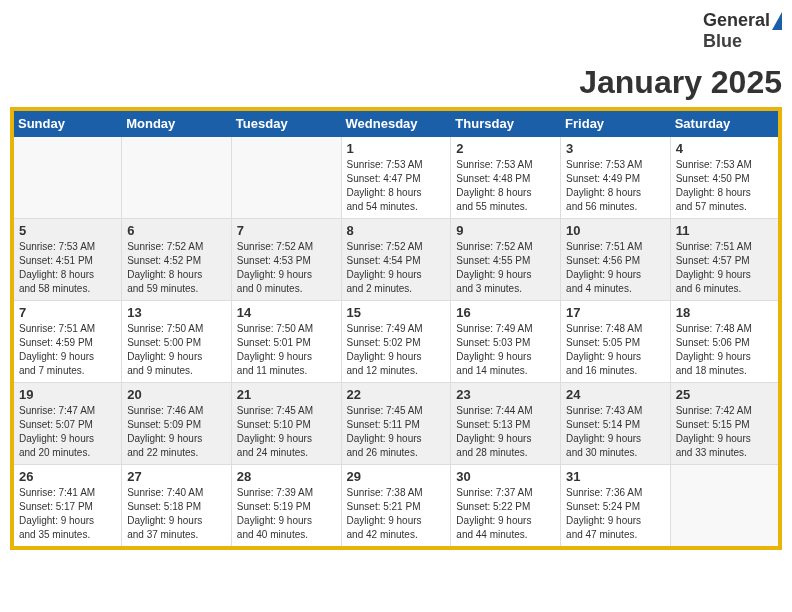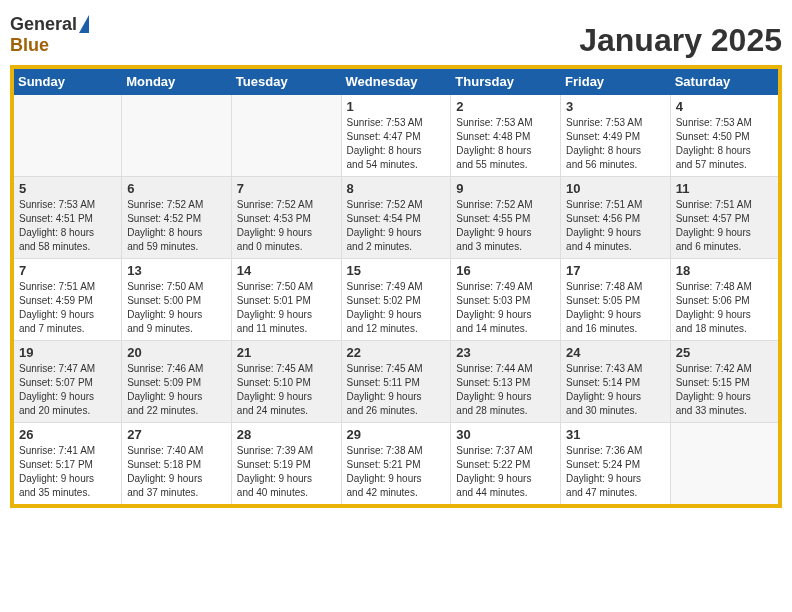--- a/index.html
+++ b/index.html
@@ -5,42 +5,43 @@
     * { box-sizing: border-box; margin: 0; padding: 0; }
     body {
       font-family: Arial, sans-serif;
       background: #fff;
       width: 792px;
       min-height: 612px;
       padding: 10px;
     }
     .header {
       display: flex;
-      align-items: center;
+      align-items: flex-end;
       justify-content: space-between;
       margin-bottom: 6px;
+      flex-direction: column;
     }
     .logo {
       display: flex;
       flex-direction: column;
       align-items: flex-start;
     }
     .logo-text {
       display: flex;
       align-items: center;
     }
     .logo-general {
       font-size: 18px;
       font-weight: bold;
       color: #333;
     }
     .logo-blue {
       font-size: 18px;
       font-weight: bold;
-      color: #a16207;
+      color: #404040;
     }
     .logo-triangle {
       width: 0;
       height: 0;
       border-left: 10px solid transparent;
       border-bottom: 18px solid #1a5fa8;
       margin-left: 2px;
     }
     .title-block {
       text-align: right;

